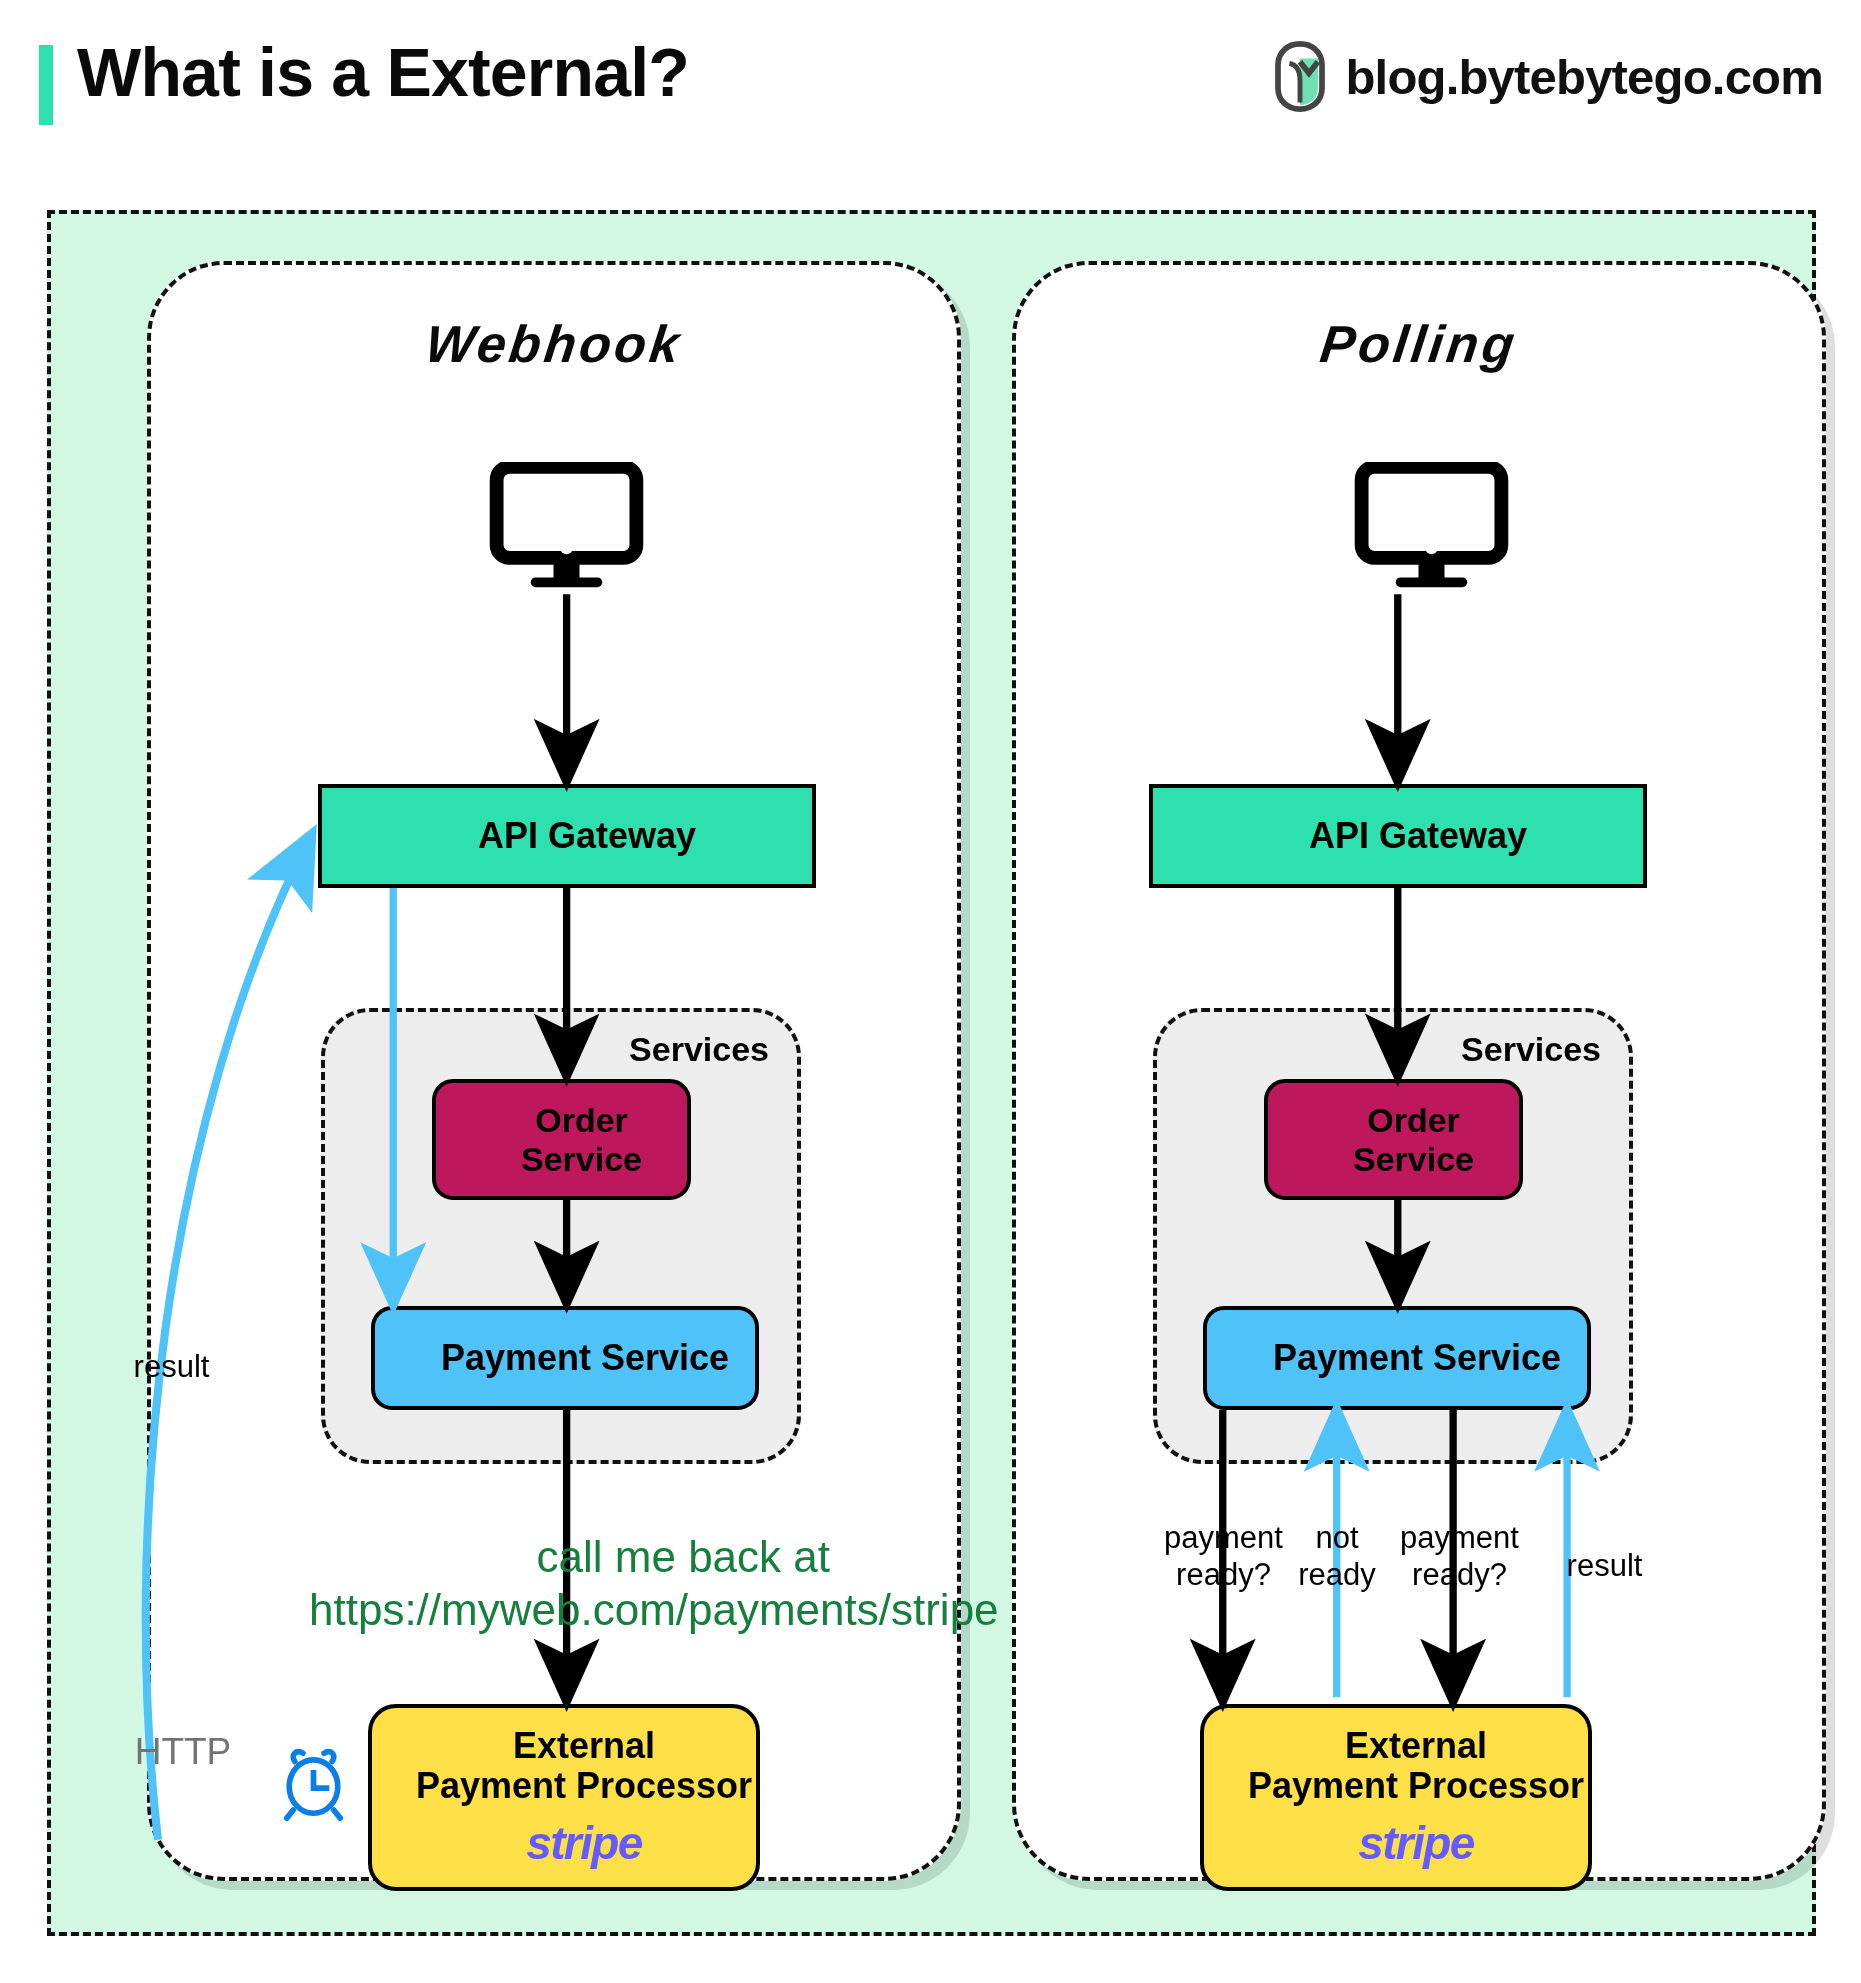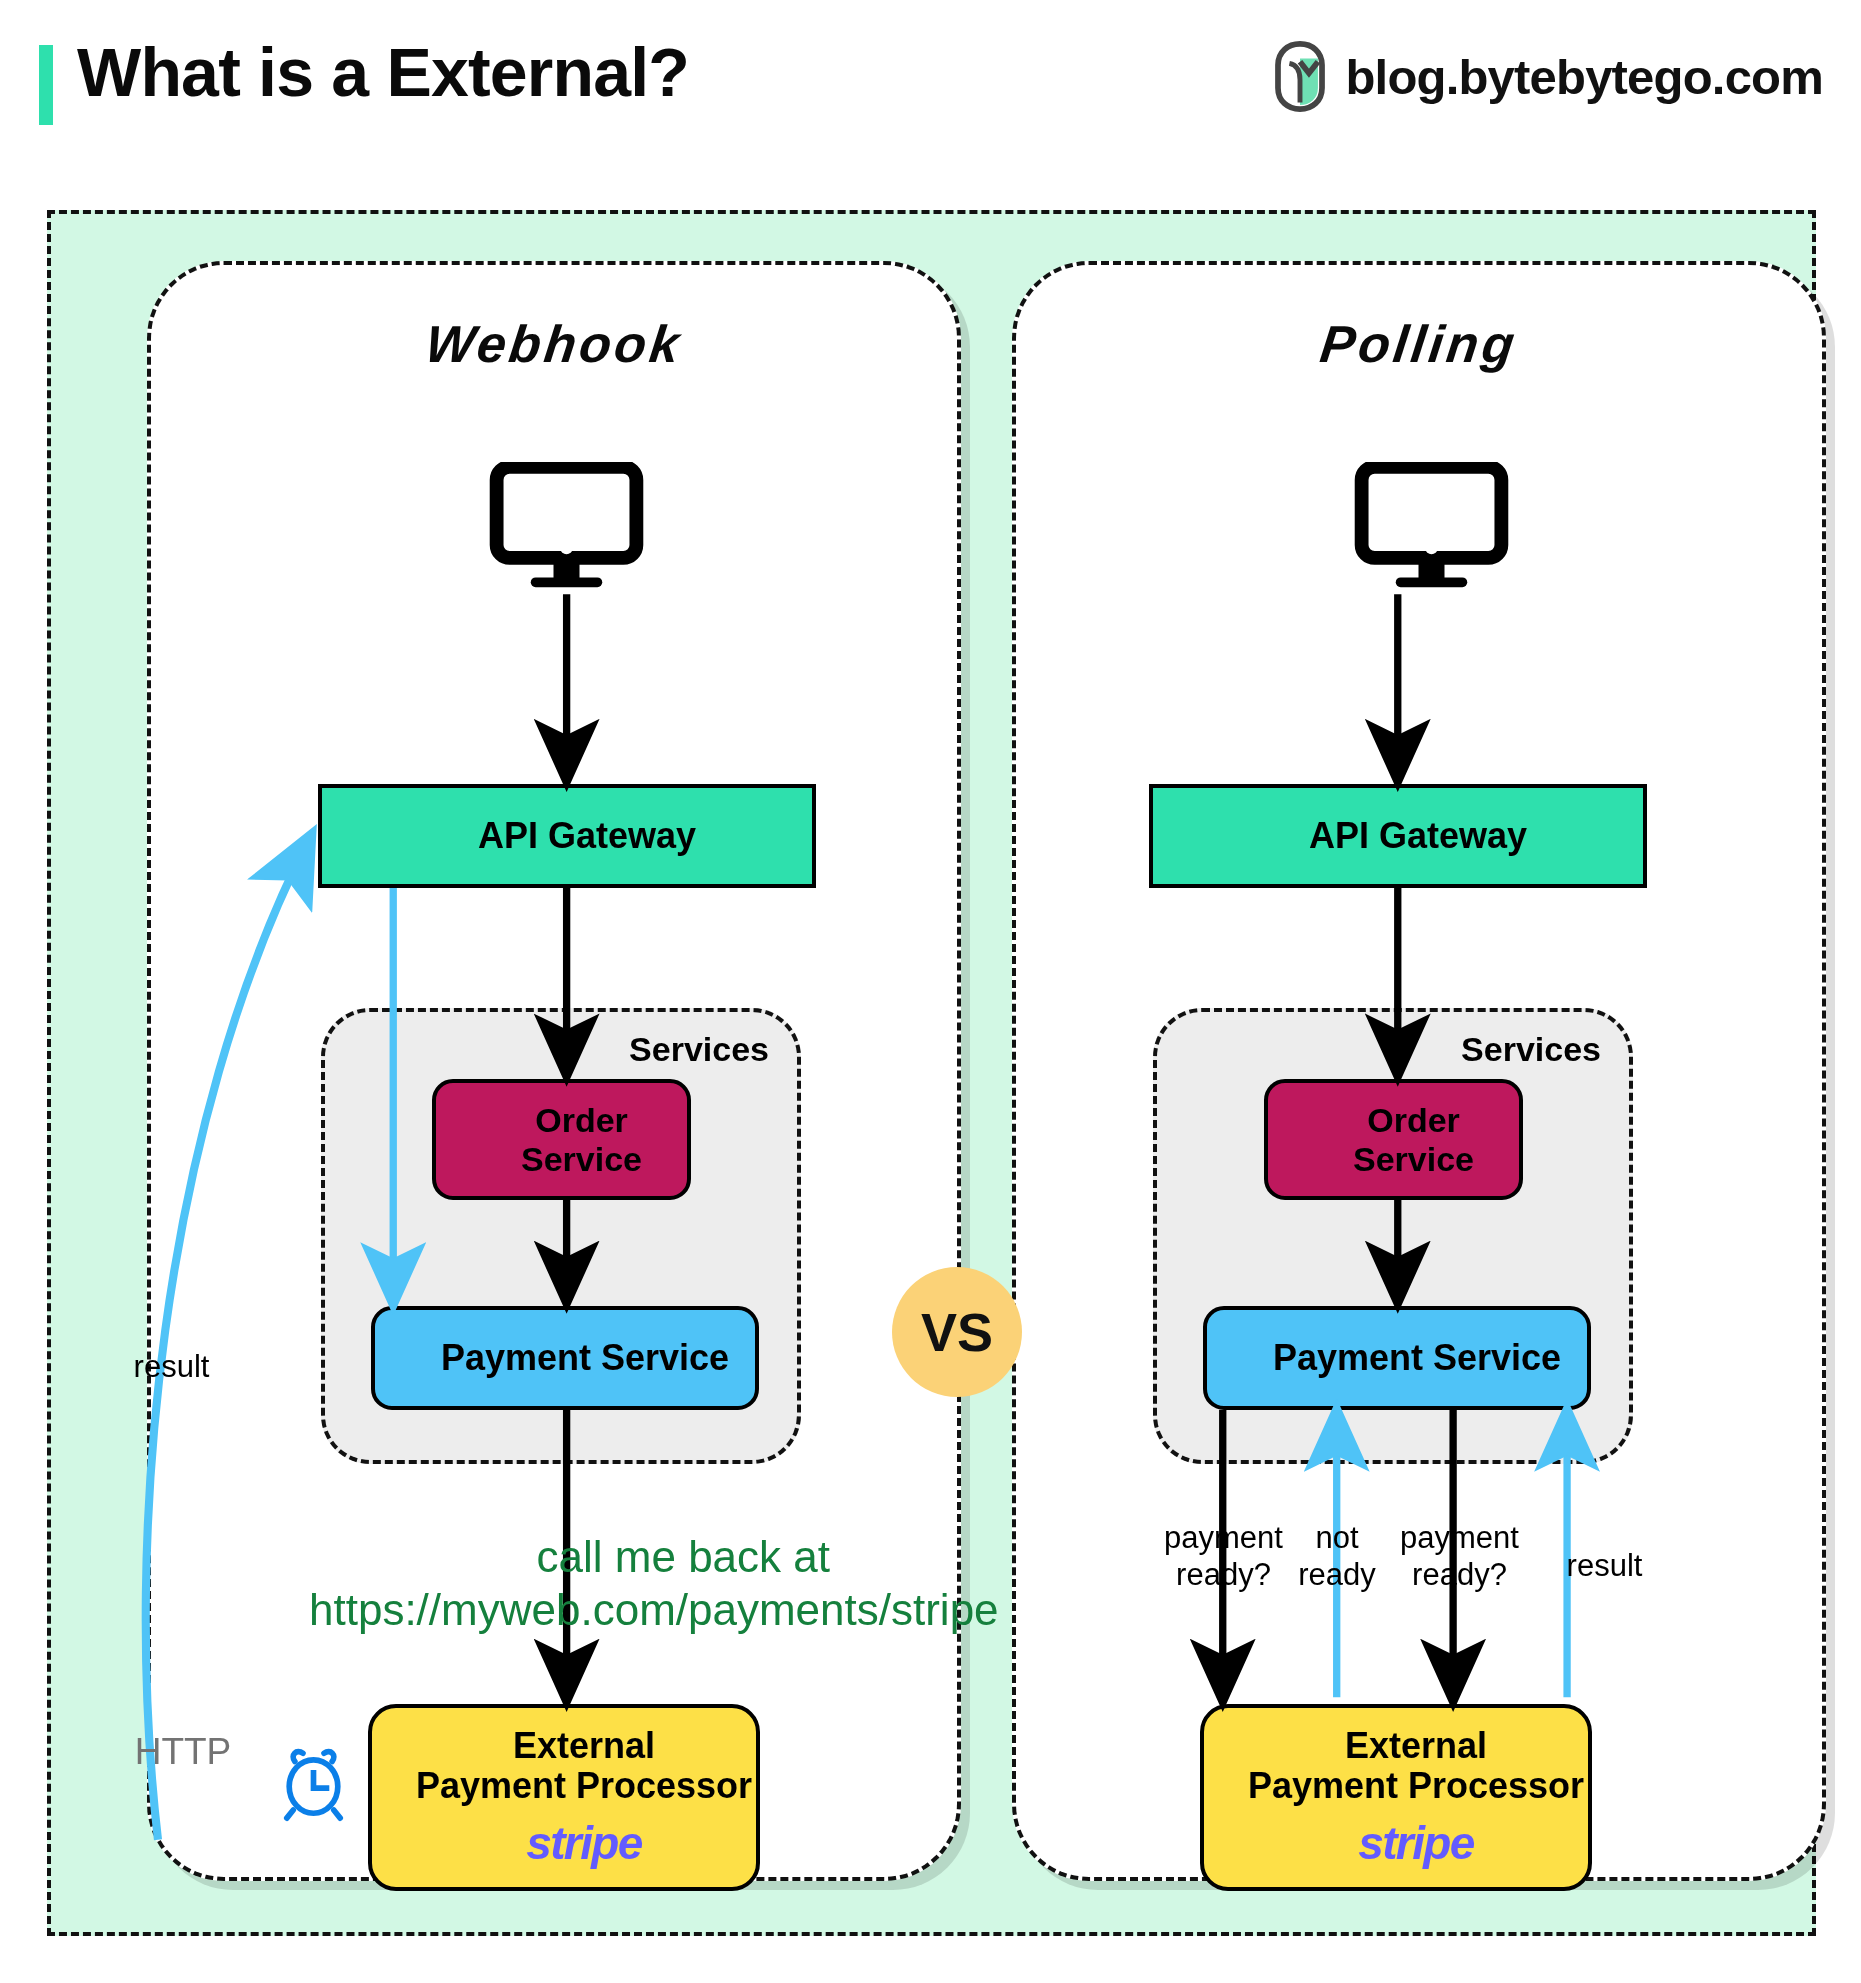--- a/index.html
+++ b/index.html
@@ -90,21 +90,20 @@
 <div id="outer">
 
   <div class="panel" id="panel-webhook">
     <div class="panel-title">Webhook</div>
   </div>
 
   <div class="panel" id="panel-polling">
     <div class="panel-title">Polling</div>
   </div>
 
-  <div id="vs-badge">VS</div>
 </div>
 
 <svg class="mon" style="left:477px;top:462px;width:179px;height:130px;" viewBox="0 0 220 160">
   <rect x="24" y="6" width="172" height="112" rx="16" fill="none" stroke="#000" stroke-width="17"></rect>
   <circle cx="110" cy="106" r="7.5" fill="#fff"></circle>
   <rect x="94" y="119" width="32" height="26" fill="#000"></rect>
   <rect x="66" y="142" width="88" height="12" rx="6" fill="#000"></rect>
 </svg>
 <svg class="mon" style="left:1342px;top:462px;width:179px;height:130px;" viewBox="0 0 220 160">
   <rect x="24" y="6" width="172" height="112" rx="16" fill="none" stroke="#000" stroke-width="17"></rect>

